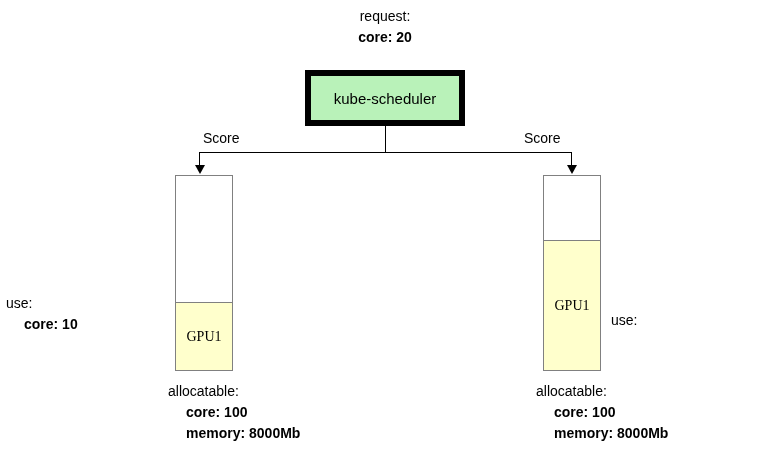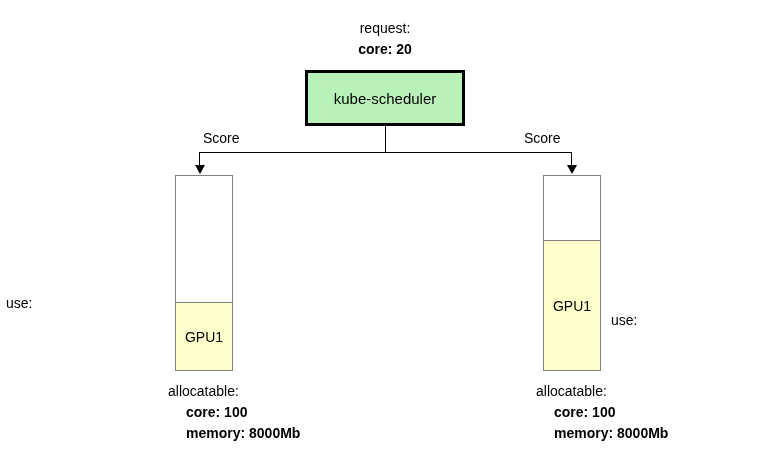--- a/index.html
+++ b/index.html
@@ -32,21 +32,21 @@
   .centerblock .ln.ind { padding-left: 0; }
 
   
   .sched-box {
     position: absolute;
     left: 305px;
     top: 70px;
     width: 160px;
     height: 56px;
     background: #b9f2b9;
-    border: 3px solid #000000;
+    border: 6px solid #000000;
     box-sizing: border-box;
     display: flex;
     align-items: center;
     justify-content: center;
     font-size: 15px;
     color: #000000;
   }
 
   
   .node-bar {
@@ -63,20 +63,21 @@
     background: #ffffcc;
     border-top: 1px solid #808080;
     box-sizing: border-box;
     display: flex;
     align-items: center;
     justify-content: center;
   }
   .node-fill .fill-label {
     font-size: 14px;
     color: #000000;
+    font-family: Liberation Serif, serif;
   }
 
   
   .vline {
     position: absolute;
     width: 1px;
     background: #000000;
   }
   .hline {
     position: absolute;
@@ -98,21 +99,21 @@
     color: #000000;
     white-space: nowrap;
     text-align: center;
   }
 </style>
 </head>
 <body>
 
 <div id="canvas">
 
-  <div class="textblock centerblock" style="left:250px; top:18px; width:270px;">
+  <div class="textblock centerblock" style="left:250px; top:6px; width:270px;">
     <span class="ln">request:</span>
     <span class="ln ind">core: 20</span>
   </div>
 
   <div class="sched-box">
     <span>kube-scheduler</span>
   </div>
 
   <div class="vline" style="left:385px; top:126px; height:26px;"></div>
 
@@ -128,20 +129,21 @@
   <div class="score-label" style="left:524px; top:130px;">Score</div>
 
   <div class="node-bar" style="left:175px; top:175px; width:58px; height:196px;">
     <div class="node-fill" style="height:68px;">
       <span class="fill-label">GPU1</span>
     </div>
   </div>
 
   <div class="textblock" style="left:6px; top:293px;">
     <span class="ln">use:</span>
+    <span class="ln ind">core: 10</span>
   </div>
 
   <div class="textblock" style="left:168px; top:381px;">
     <span class="ln">allocatable:</span>
     <span class="ln ind">core: 100</span>
     <span class="ln ind">memory: 8000Mb</span>
   </div>
 
   <div class="node-bar" style="left:543px; top:175px; width:58px; height:196px;">
     <div class="node-fill" style="height:130px;">

